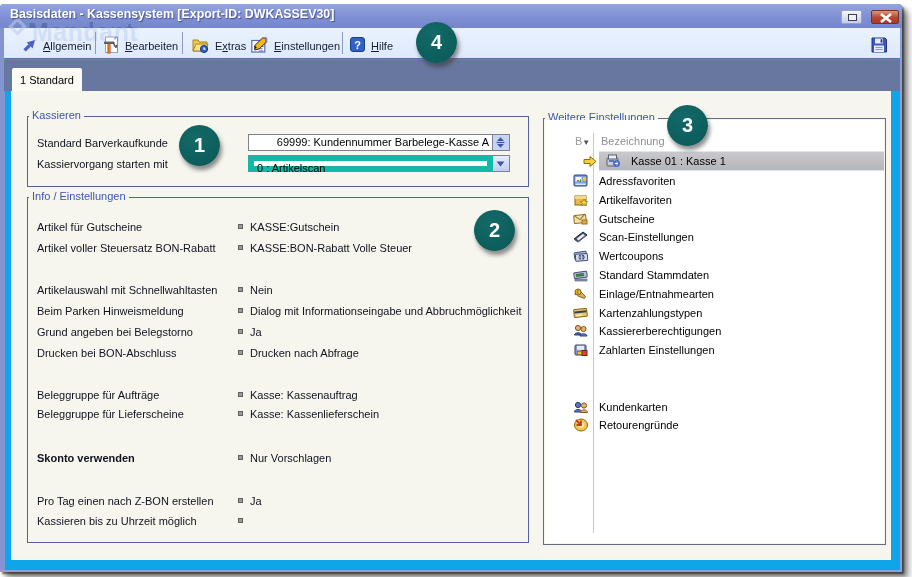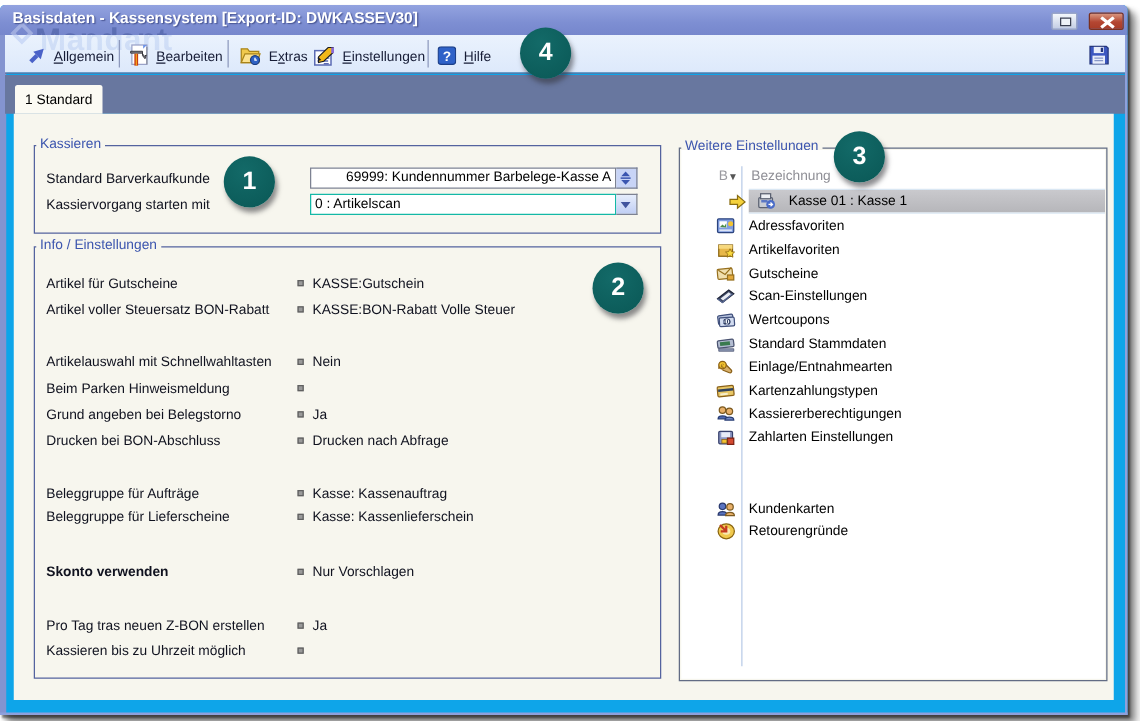--- a/index.html
+++ b/index.html
@@ -53,21 +53,21 @@
 .lab { position:absolute; font-size:11px; color:#10121f; white-space:nowrap; }
 .bullet { position:absolute; width:5px; height:5px; background:#9a9a9a; border:1px solid #606060; }
 .val { position:absolute; font-size:11px; color:#10121f; white-space:nowrap; }
 
 .spinbox { position:absolute; left:220px; top:17px; width:245px; height:17px; background:#fff;
   border:1px solid #7d8292; font-size:11px; color:#000; text-align:right; line-height:15px;
   padding-right:3px; }
 .spinbtn { position:absolute; left:465px; top:17px; width:17px; height:17px;
   background:#c8d4f6; border:1px solid #7d8292; border-left:none; }
 .combobox { position:absolute; left:220px; top:38px; width:245px; height:17px; background:#fff;
-  border:1px solid #14b8a6; font-size:11px; color:#000; line-height:15px; padding-left:3px; }
+  border:6px solid #14b8a6; font-size:11px; color:#000; line-height:15px; padding-left:3px; }
 .combobtn { position:absolute; left:465px; top:38px; width:17px; height:17px;
   background:linear-gradient(#e6edfc,#c0cef4); border:1px solid #7d8292; border-left:none; }
 
 .list { position:absolute; left:1px; top:1px; right:1px; bottom:1px; background:#ffffff; }
 .hdr { position:absolute; font-size:11px; color:#8f8f96; }
 .colline { position:absolute; left:48px; top:13px; width:1px; bottom:10px; background:#b9cbe7; }
 .row { position:absolute; left:0; right:0; height:19px; }
 .row .rtxt { position:absolute; left:54px; top:3px; font-size:11px; color:#000; white-space:nowrap; }
 .row .ricon { position:absolute; left:28px; top:1px; width:16px; height:16px; }
 .rowsel::before { content:""; position:absolute; left:22px; right:0; top:-1px; bottom:0; background:linear-gradient(#c9c9cd,#b6b6ba); border-top:1px solid #dae7f3; border-bottom:1px solid #dae7f3; }
@@ -183,36 +183,37 @@
       <div class="bullet" style="left:210px; top:26px;"></div>
       <div class="val" style="left:222px; top:23px;">KASSE:Gutschein</div>
       <div class="lab" style="left:9px; top:44px;">Artikel voller Steuersatz BON-Rabatt</div>
       <div class="bullet" style="left:210px; top:47px;"></div>
       <div class="val" style="left:222px; top:44px;">KASSE:BON-Rabatt Volle Steuer</div>
       <div class="lab" style="left:9px; top:86px;">Artikelauswahl mit Schnellwahltasten</div>
       <div class="bullet" style="left:210px; top:89px;"></div>
       <div class="val" style="left:222px; top:86px;">Nein</div>
       <div class="lab" style="left:9px; top:107px;">Beim Parken Hinweismeldung</div>
       <div class="bullet" style="left:210px; top:110px;"></div>
+      <div class="val" style="left:222px; top:107px;">Dialog mit Informationseingabe und Abbruchmöglichkeit</div>
       <div class="lab" style="left:9px; top:128px;">Grund angeben bei Belegstorno</div>
       <div class="bullet" style="left:210px; top:131px;"></div>
       <div class="val" style="left:222px; top:128px;">Ja</div>
       <div class="lab" style="left:9px; top:149px;">Drucken bei BON-Abschluss</div>
       <div class="bullet" style="left:210px; top:152px;"></div>
       <div class="val" style="left:222px; top:149px;">Drucken nach Abfrage</div>
       <div class="lab" style="left:9px; top:191px;">Beleggruppe für Aufträge</div>
       <div class="bullet" style="left:210px; top:194px;"></div>
       <div class="val" style="left:222px; top:191px;">Kasse: Kassenauftrag</div>
       <div class="lab" style="left:9px; top:210px;">Beleggruppe für Lieferscheine</div>
       <div class="bullet" style="left:210px; top:213px;"></div>
       <div class="val" style="left:222px; top:210px;">Kasse: Kassenlieferschein</div>
       <div class="lab" style="left:9px; top:254px;font-weight:bold;">Skonto verwenden</div>
       <div class="bullet" style="left:210px; top:257px;"></div>
       <div class="val" style="left:222px; top:254px;">Nur Vorschlagen</div>
-      <div class="lab" style="left:9px; top:297px;">Pro Tag tras neuen Z-BON erstellen</div>
+      <div class="lab" style="left:9px; top:297px;">Pro Tag einen nach Z-BON erstellen</div>
       <div class="bullet" style="left:210px; top:300px;"></div>
       <div class="val" style="left:222px; top:297px;">Ja</div>
       <div class="lab" style="left:9px; top:317px;">Kassieren bis zu Uhrzeit möglich</div>
       <div class="bullet" style="left:210px; top:320px;"></div>
     </div>
 
     <div class="group" style="left:532px; top:27px; width:343px; height:427px; border-color:#626c84;">
       <div class="cap">Weitere Einstellungen</div>
       <div class="list">
         <div class="hdr" style="left:30px; top:15px; color:#9a9aa0;">B<span style="font-size:8px;color:#555;">▼</span></div>

